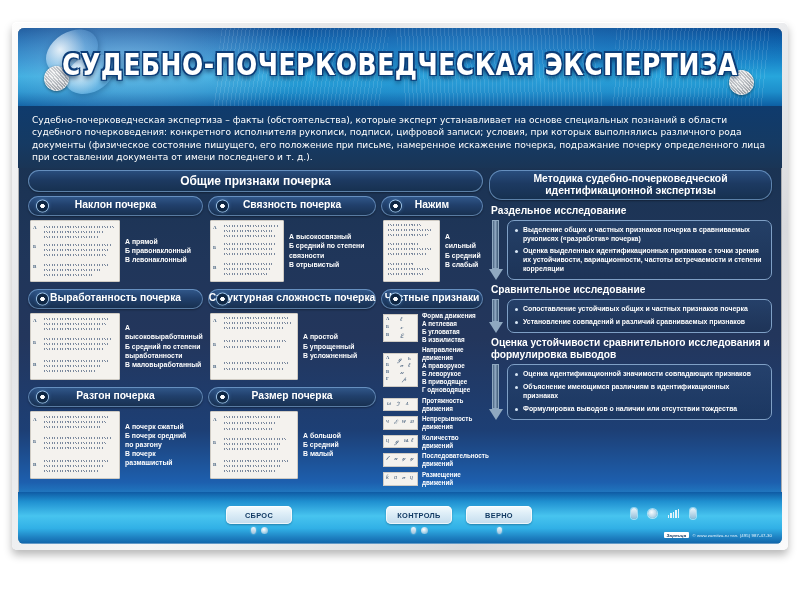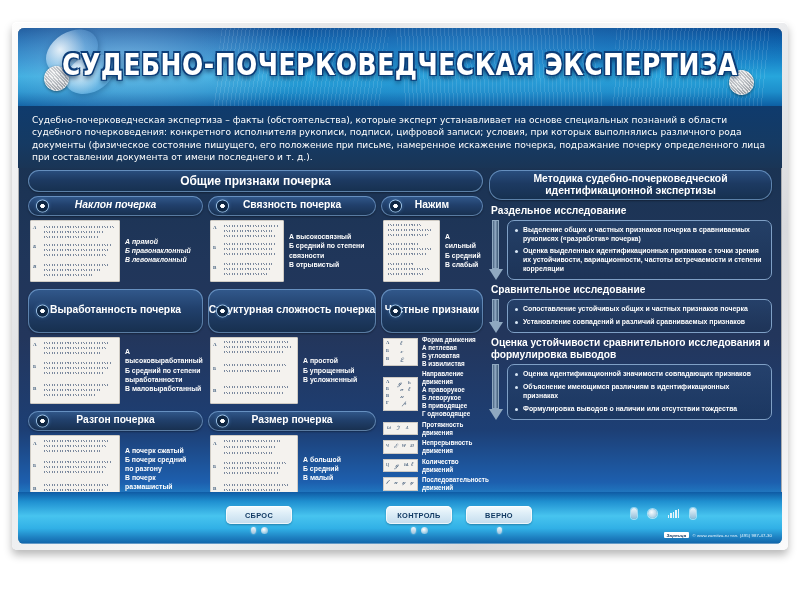--- a/index.html
+++ b/index.html
@@ -98,21 +98,21 @@
   #section-title-general{height:22px;font-size:12px;margin-bottom:4px;}
 
   .card{position:relative;margin-bottom:4px;}
   .card-head{
     height:20px;border-radius:11px;font-size:10.3px;font-weight:bold;color:#fff;
     background:linear-gradient(180deg,#32598c 0%,#21406c 45%,#172f4e 100%);
     box-shadow:0 0 0 1px rgba(155,200,245,.5) inset,0 1px 2px rgba(0,0,0,.35);
     display:flex;align-items:center;justify-content:center;position:relative;
     text-align:center;line-height:10.5px;
   }
-  .card-head.two-line{height:44px;}
+  .card-head.two-line{height:20px;}
   .led{
     position:absolute;left:9px;top:50%;transform:translateY(-50%);
     width:11px;height:11px;border-radius:50%;
     background:radial-gradient(circle at 50% 50%,#ffffff 0 26%,#0f2744 30% 100%);
     box-shadow:0 0 0 1px rgba(190,225,255,.8),0 0 4px rgba(120,190,255,.55);
   }
   .card-body{display:flex;gap:5px;padding:4px 2px 0 2px;}
   .sample{
     background:#f4f2ee;border:1px solid #cfcbc4;border-radius:1px;
     position:relative;overflow:hidden;flex:none;
@@ -227,21 +227,21 @@
     </div>
 
     <div id="body-cols">
 
       <div id="left-col">
 
         <div class="pill" id="section-title-general">Общие признаки почерка</div>
 
         <div style="display:flex;gap:5px;">
 
-          <div class="card" style="width:175px;font-style:italic;">
+          <div class="card" style="width:175px;">
             <div class="card-head">
               <span class="led"></span>
               <span>Наклон почерка</span>
             </div>
             <div class="card-body">
               <div class="sample" style="width:88px;height:60px;">
                 <span class="lbl" style="top:4px">А</span>
                 <span class="scribble" style="top:5px;width:70px"></span>
                   <span class="scribble" style="top:10px;width:60px"></span>
                   <span class="scribble" style="top:15px;width:55px"></span>

